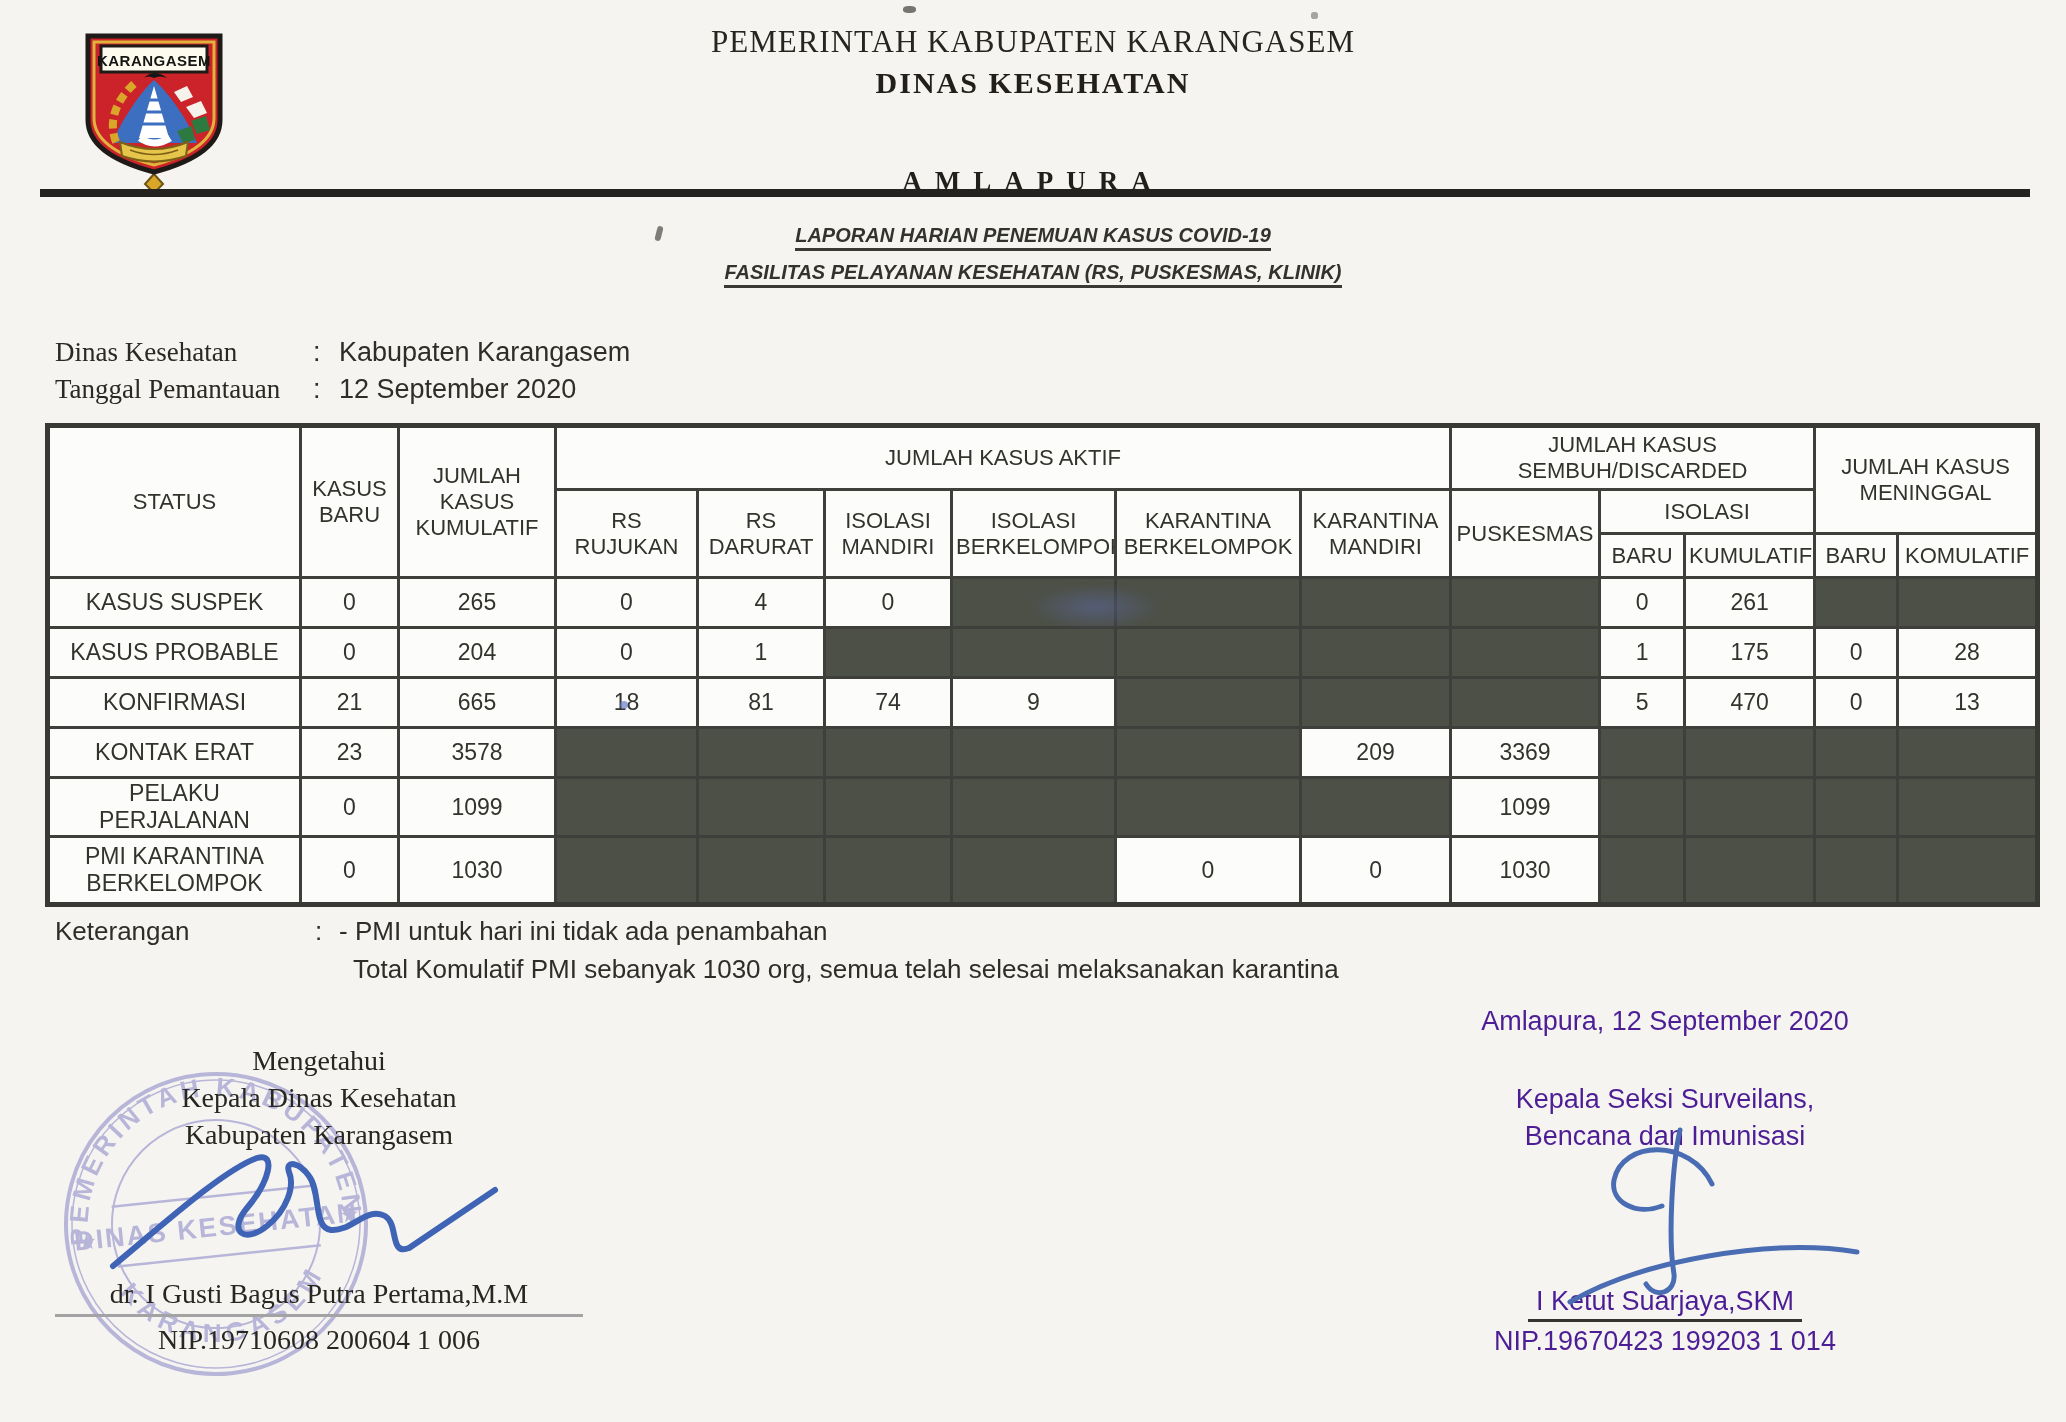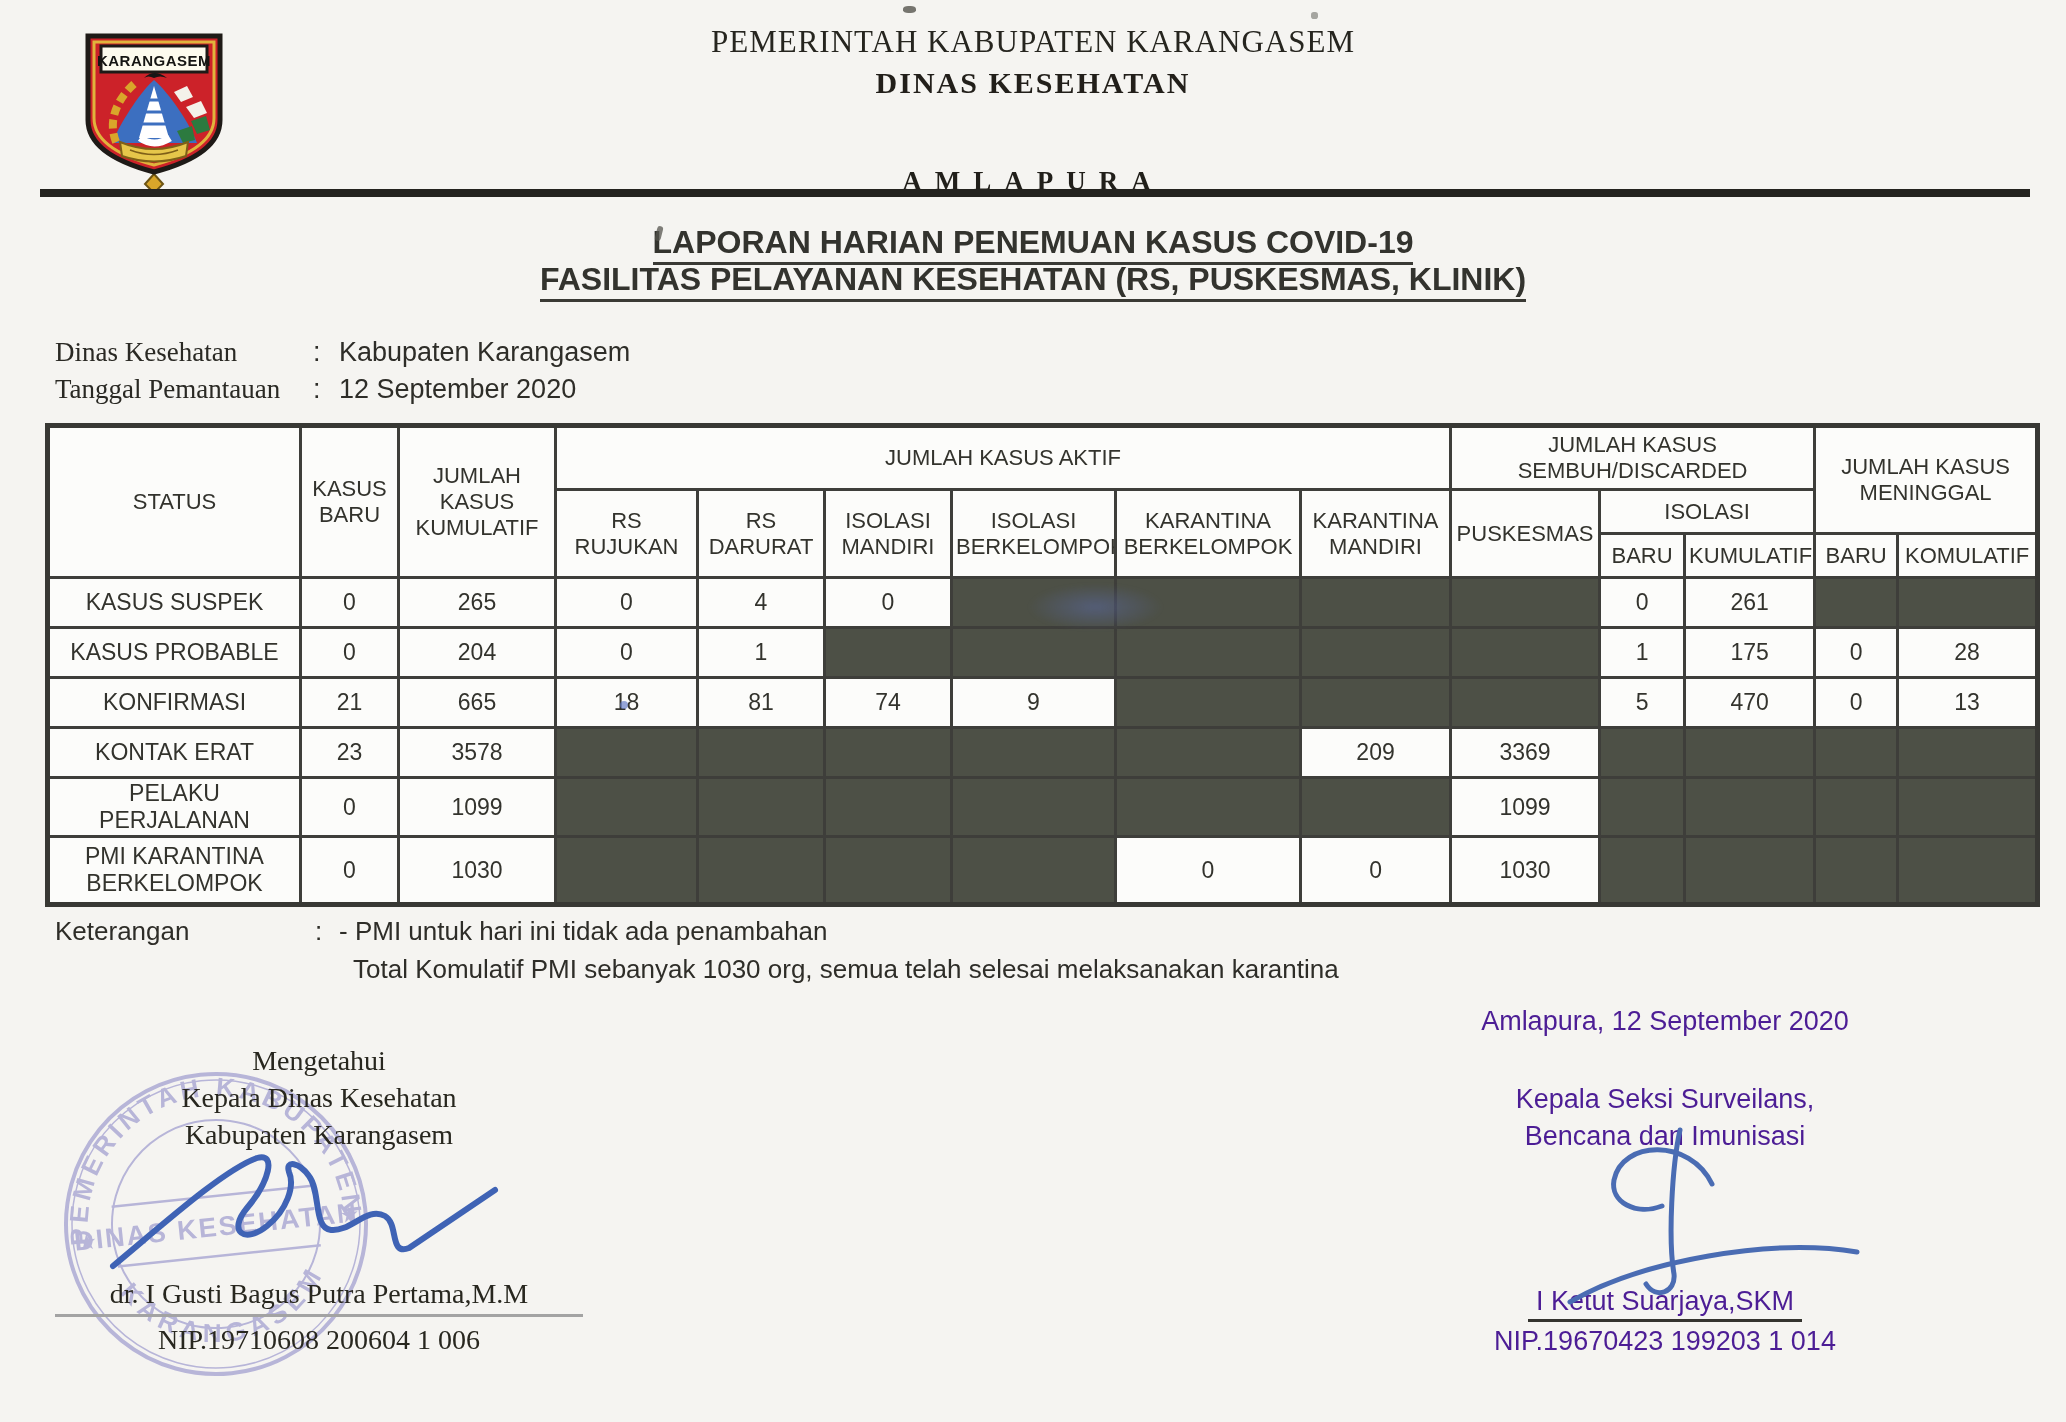--- a/index.html
+++ b/index.html
@@ -8,21 +8,21 @@
   
   .lh-line{position:absolute;left:0;width:100%;text-align:center;}
   .lh-gov{top:24px;font-family:"Liberation Serif",serif;font-size:31px;letter-spacing:1px;color:#26251f;}
   .lh-dept{top:66px;font-family:"Liberation Serif",serif;font-weight:bold;font-size:30px;letter-spacing:2px;color:#221f1a;}
   .lh-addr{top:106px;font-family:"DejaVu Sans",sans-serif;font-size:29px;color:#2c2b26;}
   .lh-addr .phone-glyph{font-size:30px;}
   .lh-city{top:148px;font-family:"Liberation Serif",serif;font-weight:bold;font-size:27px;letter-spacing:13px;color:#211f1a;margin-top:18px;}
   .rule{position:absolute;left:40px;top:189px;width:1990px;height:8px;background:#24231f;}
   .logo{position:absolute;left:73px;top:24px;width:162px;height:170px;}
   
-  .title-line{position:absolute;left:0;width:100%;text-align:center;font-weight:bold;font-size:32px;color:#33332e;}
+  .title-line{position:absolute;left:0;width:100%;text-align:center;font-weight:bold;font-size:20px;color:#33332e;font-style:italic;}
   .t1{top:224px;}.t2{top:261px;}
   .title-line span{display:inline-block;border-bottom:3px solid #3a3a35;padding-bottom:1px;}
   
   .meta{position:absolute;left:55px;top:334px;font-size:27px;}
   .meta-row{display:grid;grid-template-columns:258px 26px auto;line-height:37px;}
   .meta-label{font-family:"Liberation Serif",serif;color:#2a2924;}
   .meta-value{color:#2e2d28;}
   
   table.report{position:absolute;left:45px;top:423px;width:1990px;border-collapse:collapse;table-layout:fixed;
                background:#fcfcfa;border:5px solid #383834;}

